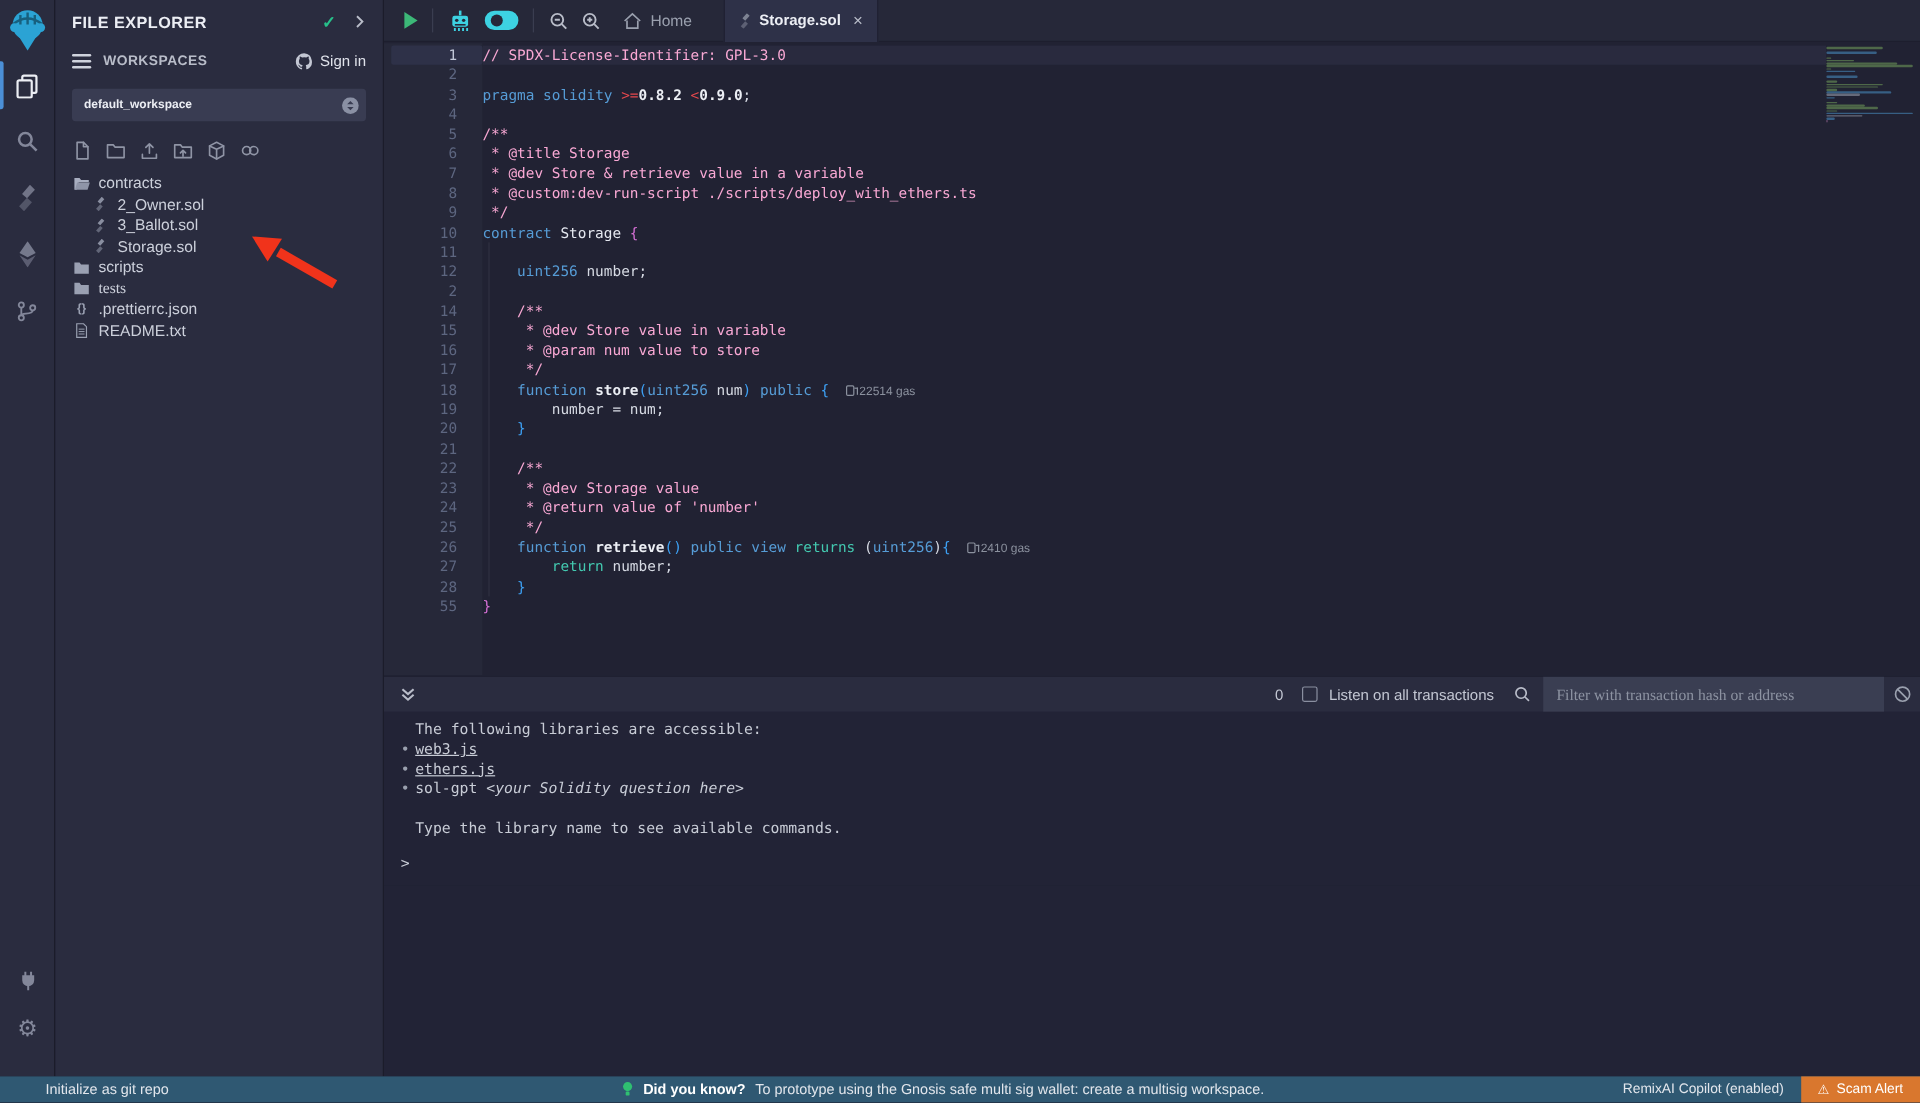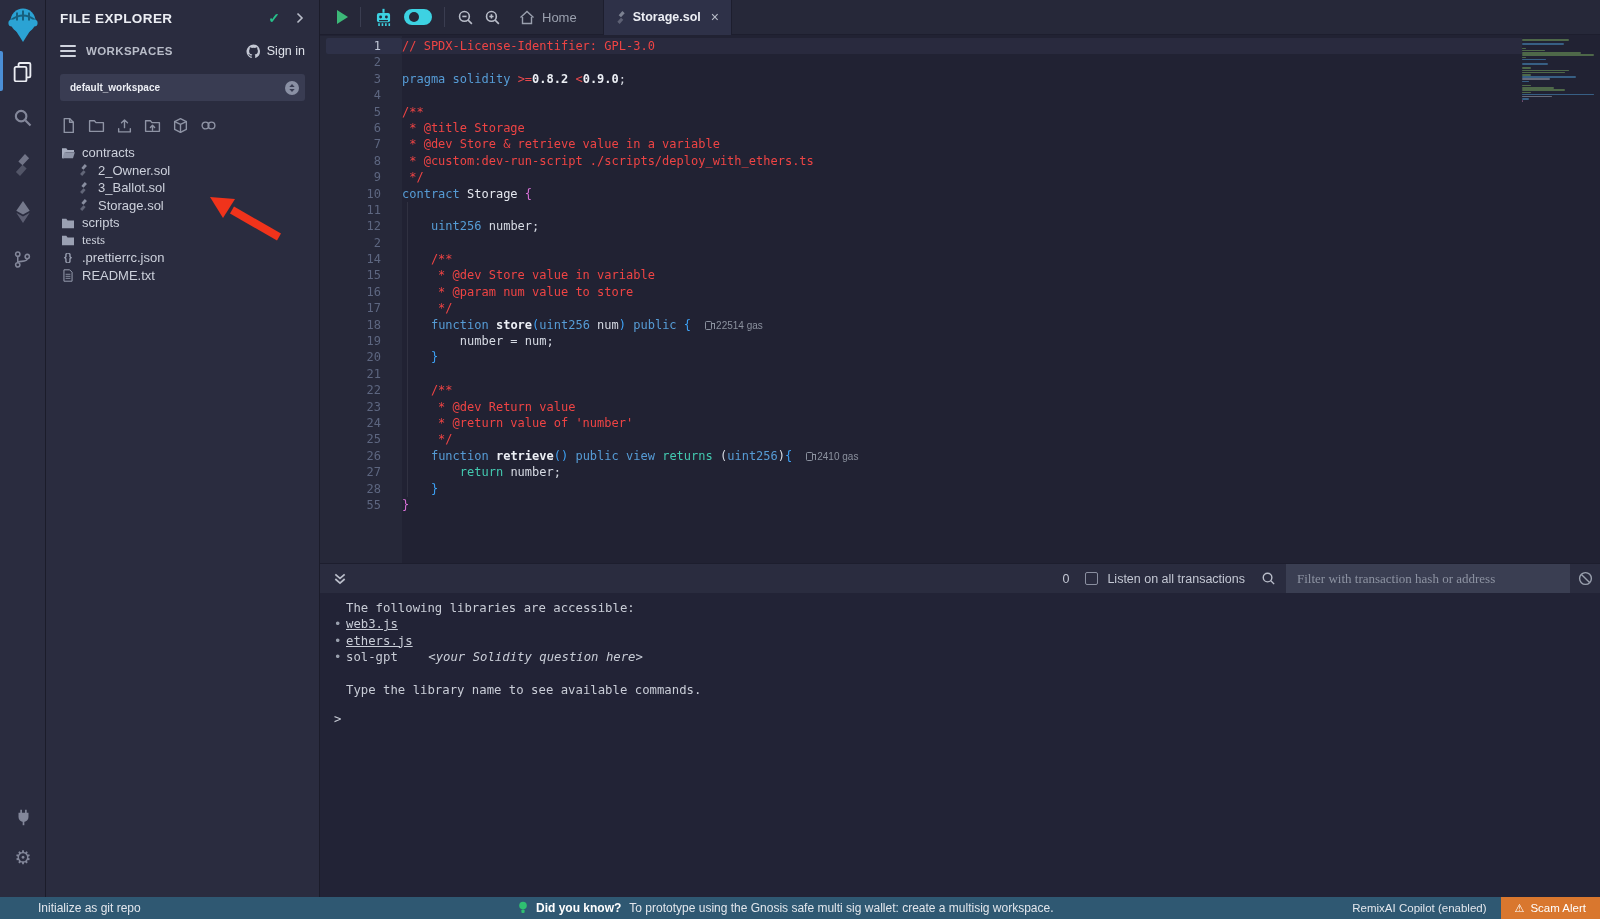--- a/index.html
+++ b/index.html
@@ -60,21 +60,21 @@
   .tab-label { font-size:12.5px; color:#eceef4; font-weight:600; }
   .tab-close { color:#b9bdc9; font-size:14px; margin-left:3px; cursor:pointer; }
   .editor { position:absolute; top:36px; left:0; right:0; bottom:175px; display:flex; font-family:"DejaVu Sans Mono", monospace; }
   .gutter { width:82px; background:#262839; flex:none; padding-top:2px; }
   .num { height:16.4px; line-height:16.4px; font-size:12px; color:#5d6680; text-align:right; padding-right:21px; }
   .num.active { background:#2e3148; color:#c2c8d8; border-radius:2px; margin-left:6px; }
   .codecol { flex:1; padding-top:2px; position:relative; overflow:hidden; }
   .indent-guide { position:absolute; left:5px; width:1px; background:rgba(255,255,255,.07); }
   .cl { height:16.4px; line-height:16.4px; font-size:12px; white-space:pre; color:#d6dae3; position:relative; }
   .cl.active { background:rgba(125,135,175,.09); }
-  .tk-cmt{color:#ef4444;} .tk-kw{color:#569cd6;} .tk-red{color:#e5484d;}
+  .tk-cmt{color:#f9a8d4;} .tk-kw{color:#569cd6;} .tk-red{color:#e5484d;}
   .tk-num{color:#eceff5;font-weight:700;} .tk-fn{color:#eceff5;font-weight:700;}
   .tk-teal{color:#43c9b0;} .tk-mag{color:#d670d6;} .tk-bblue{color:#3da1f5;}
   .tk-pl{color:#d6dae3;} .tk-id{color:#e4e7ef;}
   .gas { font-size:10px; color:#8b919e; margin-left:14px; font-family:"Liberation Sans",sans-serif; }
   .gasic { display:inline-block; width:7px; height:9px; border:1px solid #8b919e; border-radius:1.5px; margin-right:4px; position:relative; vertical-align:-1px; }
   .gasic:after { content:''; position:absolute; right:-4px; top:1px; width:2px; height:5px;
     border-right:1px solid #8b919e; border-top:1px solid #8b919e; }
   .minimap { width:78px; flex:none; padding-top:3px; }
   .mbar { height:2.2px; }
   .mbar i { display:block; height:1.5px; border-radius:1px; }
@@ -87,21 +87,21 @@
   .listen-label { font-size:12.5px; color:#c3c7d3; margin-right:16px; }
   .term-search { display:flex; margin-right:10px; cursor:pointer; }
   .term-input { width:284px; height:100%; background:#3a3e52; border:none; outline:none;
     font-size:13px; color:#bef264; padding:0 11px; font-family:Liberation Serif, serif; }
   .term-input::placeholder { color:#8d93a2; }
   .ban { width:30px; display:flex; justify-content:center; cursor:pointer; }
   .term-body { padding:7px 0 0 26px; font-family:"DejaVu Sans Mono", monospace; font-size:12.3px; color:#c8ccd6; }
   .tl { height:16.4px; line-height:16.4px; position:relative; white-space:pre-wrap; }
   .tl .blt { position:absolute; left:-12px; color:#9aa0ae; }
   .tl .link { text-decoration:underline; cursor:pointer; }
-  .tl .it { font-style:italic;margin-left:23px; }
+  .tl .it { font-style:italic; }
   .prompt { margin:14px 0 0 -12px; font-family:"DejaVu Sans Mono", monospace; font-size:12.3px; color:#c8ccd6; }
   .chevrons { cursor:pointer; display:flex; }
   
   .statusbar { position:absolute; left:0; bottom:0; width:1600px; height:22px; background:#2f5872;
     display:flex; align-items:center; font-size:12px; color:#e2e6ec; z-index:10; }
   .sb-left { margin-left:38px; cursor:pointer; }
   .sb-tip { position:absolute; left:518px; display:flex; align-items:center; gap:8px; }
   .sb-tip b { color:#fff; }
   .sb-right { margin-left:auto; display:flex; align-items:center; height:100%; }
   .copilot { font-size:11.5px; margin-right:14px; cursor:pointer; }
@@ -426,21 +426,21 @@
           <div class="cl"></div>
           <div class="cl"><span class="tk-cmt">    /**</span></div>
           <div class="cl"><span class="tk-cmt">     * @dev Store value in variable</span></div>
           <div class="cl"><span class="tk-cmt">     * @param num value to store</span></div>
           <div class="cl"><span class="tk-cmt">     */</span></div>
           <div class="cl"><span class="tk-pl">    </span><span class="tk-kw">function</span><span class="tk-pl"> </span><span class="tk-fn">store</span><span class="tk-bblue">(</span><span class="tk-kw">uint256</span><span class="tk-pl"> num</span><span class="tk-bblue">)</span><span class="tk-pl"> </span><span class="tk-kw">public</span><span class="tk-pl"> </span><span class="tk-bblue">{</span><span class="gas"><span class="gasic"></span>22514 gas</span></div>
           <div class="cl"><span class="tk-pl">        number = num;</span></div>
           <div class="cl"><span class="tk-pl">    </span><span class="tk-bblue">}</span></div>
           <div class="cl"></div>
           <div class="cl"><span class="tk-cmt">    /**</span></div>
-          <div class="cl"><span class="tk-cmt">     * @dev Return value</span></div>
+          <div class="cl"><span class="tk-cmt">     * @dev Storage value</span></div>
           <div class="cl"><span class="tk-cmt">     * @return value of 'number'</span></div>
           <div class="cl"><span class="tk-cmt">     */</span></div>
           <div class="cl"><span class="tk-pl">    </span><span class="tk-kw">function</span><span class="tk-pl"> </span><span class="tk-fn">retrieve</span><span class="tk-bblue">()</span><span class="tk-pl"> </span><span class="tk-kw">public</span><span class="tk-pl"> </span><span class="tk-kw">view</span><span class="tk-pl"> </span><span class="tk-teal">returns</span><span class="tk-pl"> </span><span class="tk-pl">(</span><span class="tk-kw">uint256</span><span class="tk-pl">)</span><span class="tk-bblue">{</span><span class="gas"><span class="gasic"></span>2410 gas</span></div>
           <div class="cl"><span class="tk-pl">        </span><span class="tk-teal">return</span><span class="tk-pl"> number;</span></div>
           <div class="cl"><span class="tk-pl">    </span><span class="tk-bblue">}</span></div>
           <div class="cl"><span class="tk-mag">}</span></div>
         </div>
       <div class="minimap" id="minimap">
           <div class="mbar">
             <i style="width: 47.25px; background: rgb(90, 123, 79); opacity: 0.8;"></i>

